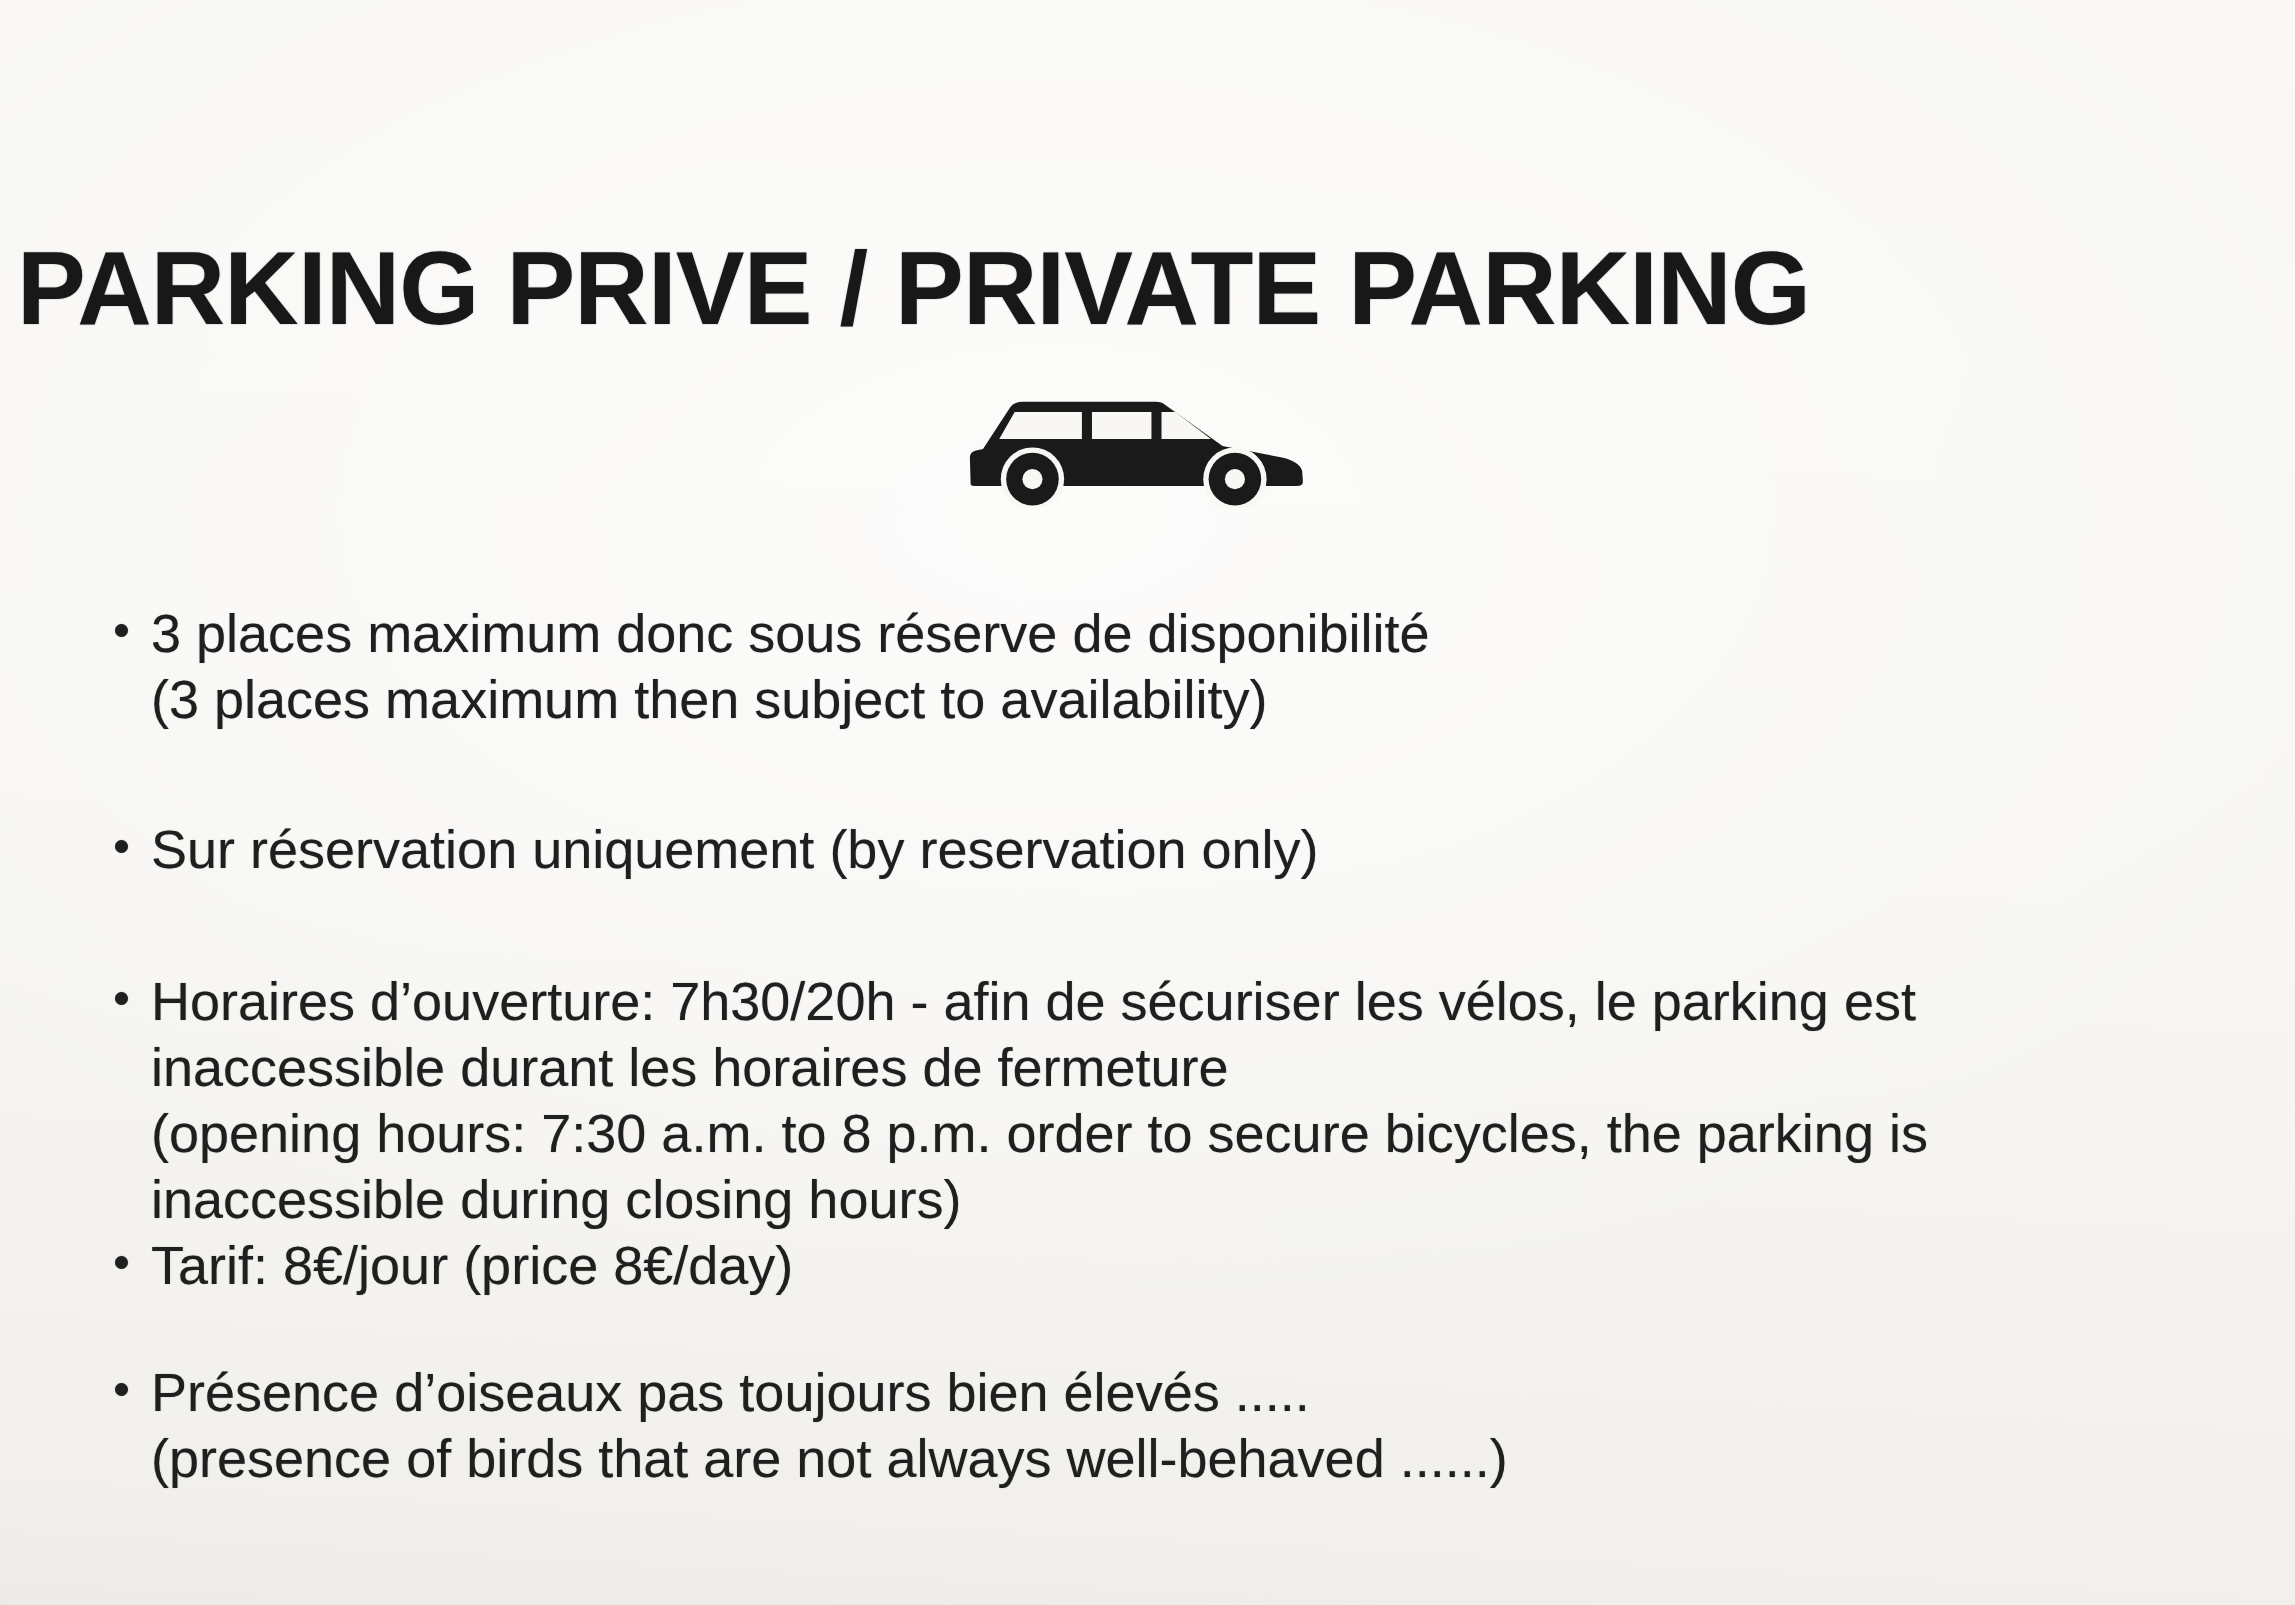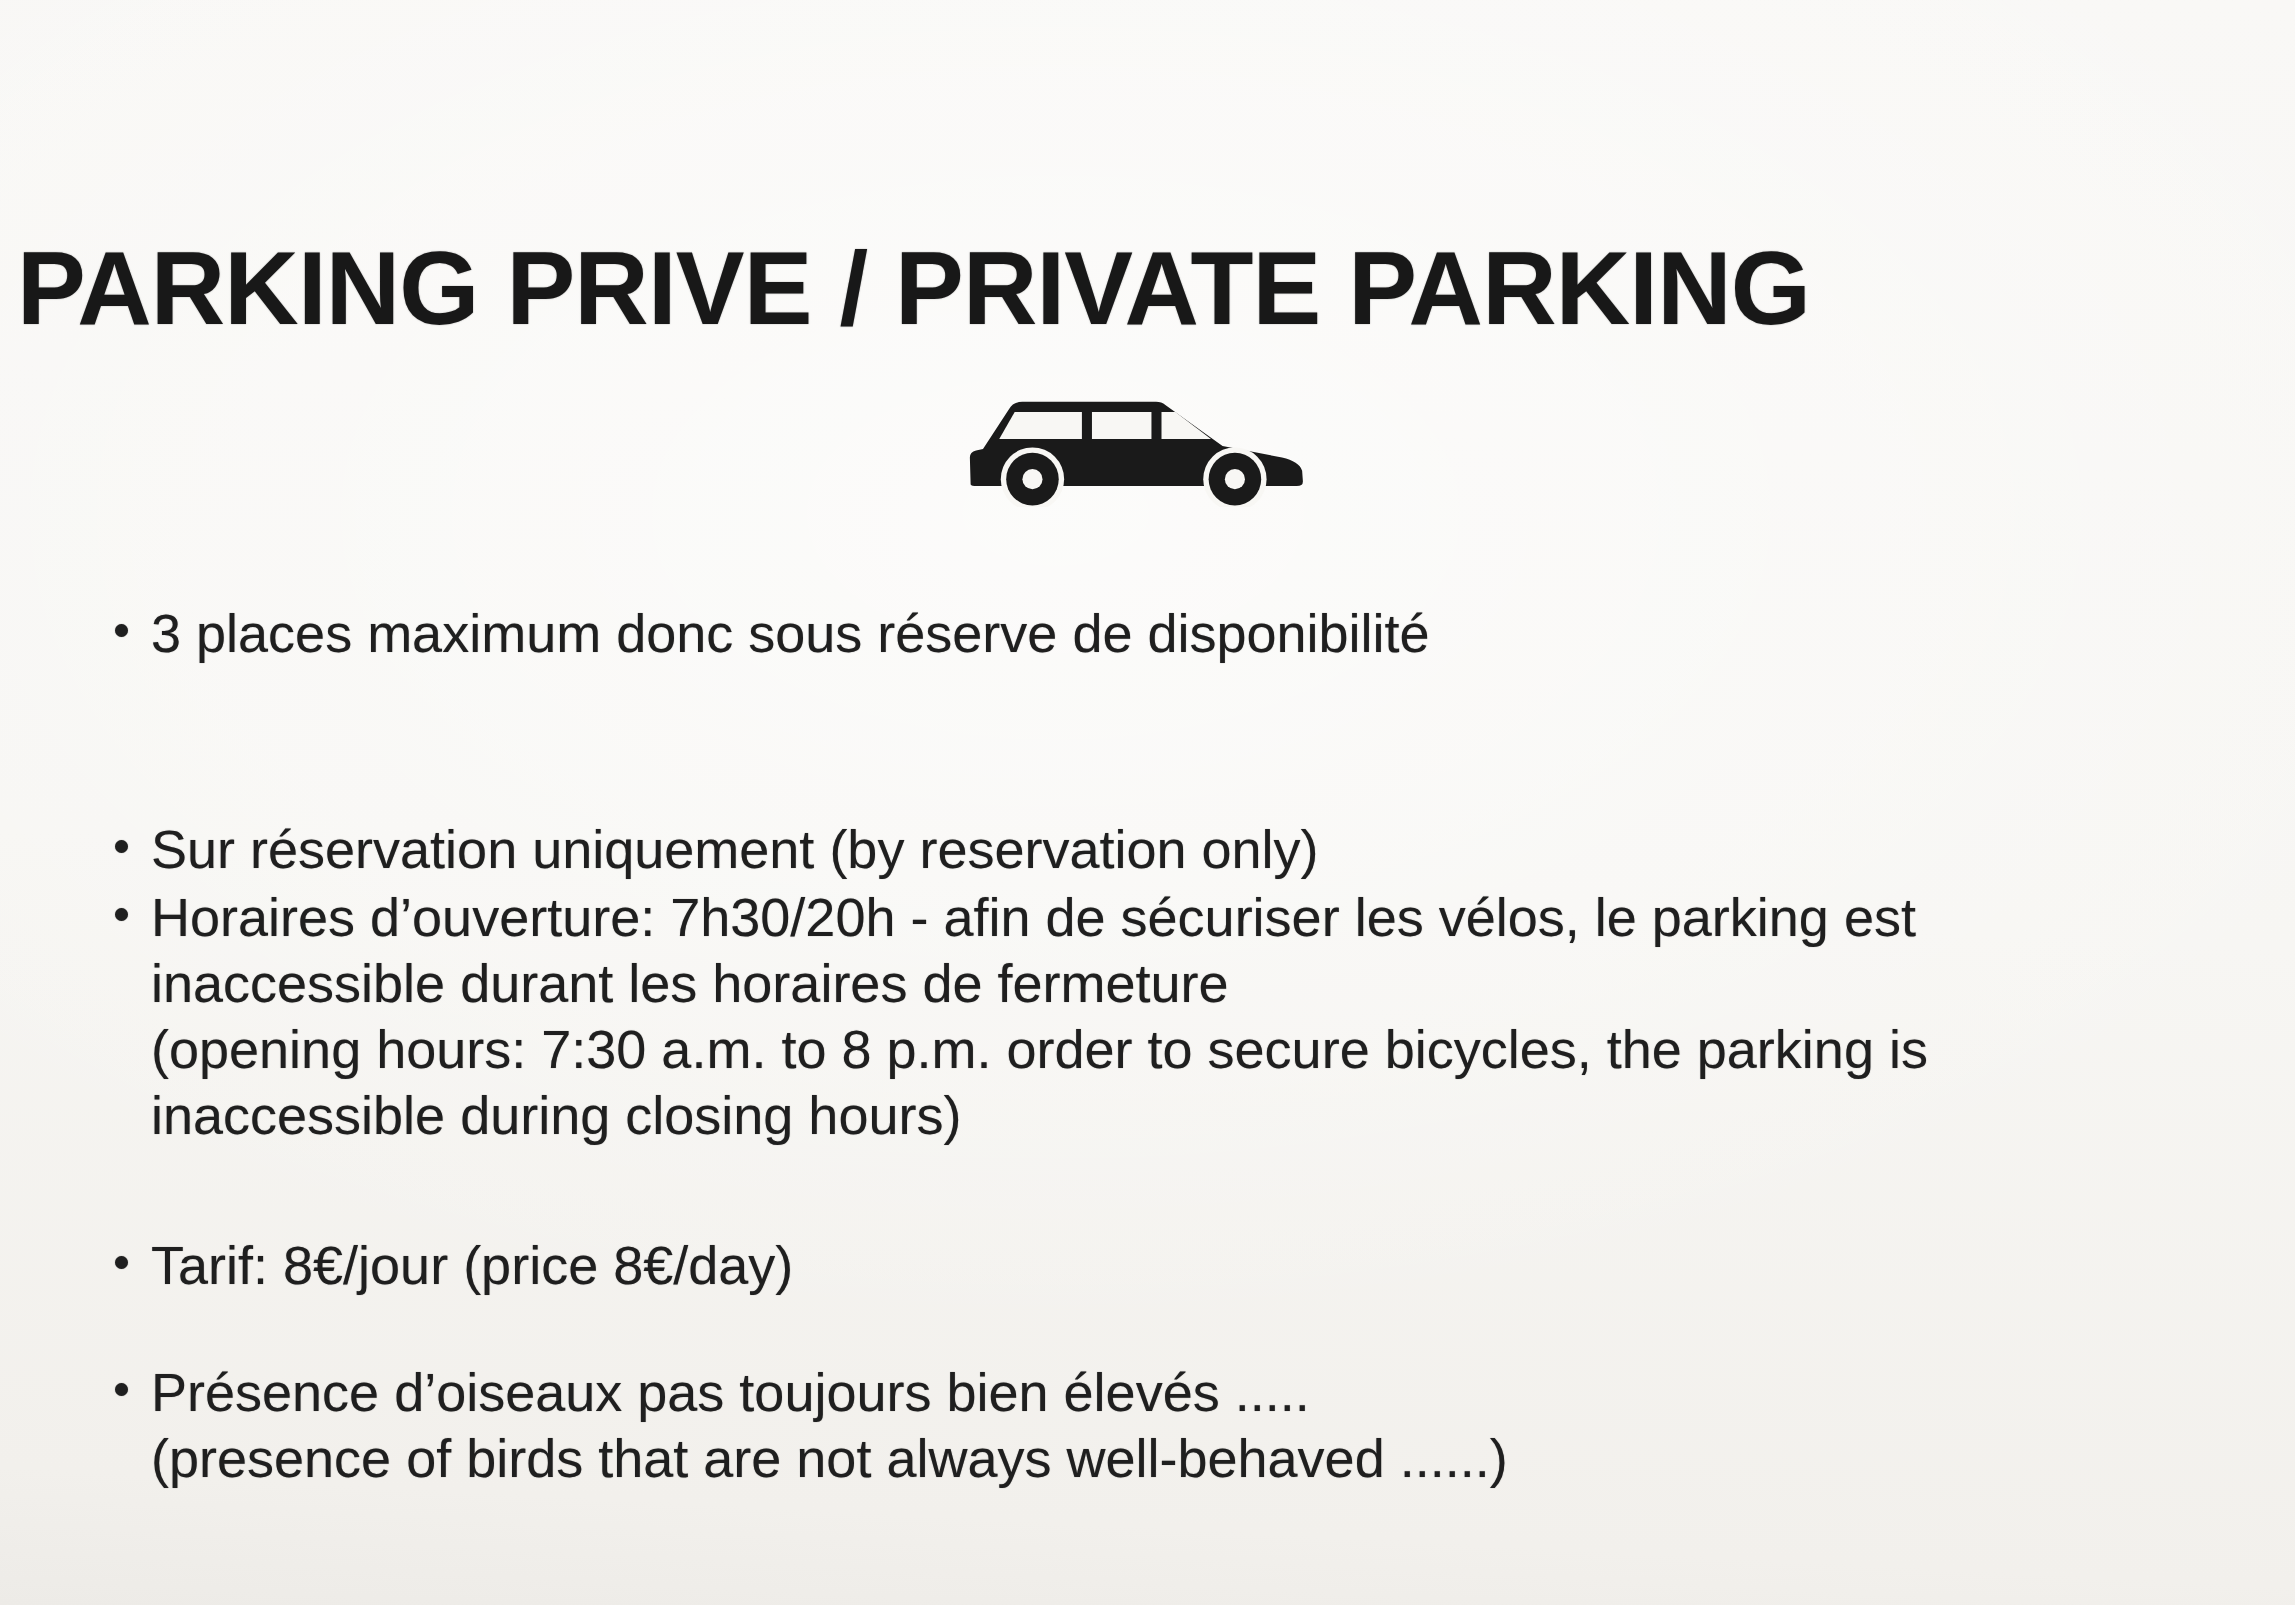--- a/index.html
+++ b/index.html
@@ -94,28 +94,29 @@
       <polygon points="163,27 240,27 240,62 163,62" fill="#f8f7f4"></polygon>
       <polygon points="253,27 271,27 317,62 253,62" fill="#f8f7f4"></polygon>
     </svg>
   </div>
 
   <div class="bullets">
 
     <div class="item" style="top:600px">
       <span class="dot"></span>
       <div class="line">3 places maximum donc sous réserve de disponibilité</div>
+      <div class="line">(3 places maximum then subject to availability)</div>
     </div>
 
     <div class="item" style="top:816px">
       <span class="dot"></span>
       <div class="line">Sur réservation uniquement (by reservation only)</div>
     </div>
 
-    <div class="item" style="top:884px">
+    <div class="item" style="top:968px">
       <span class="dot"></span>
       <div class="line">Horaires d’ouverture: 7h30/20h - afin de sécuriser les vélos, le parking est</div>
       <div class="line">inaccessible durant les horaires de fermeture</div>
       <div class="line">(opening hours: 7:30 a.m. to 8 p.m. order to secure bicycles, the parking is</div>
       <div class="line">inaccessible during closing hours)</div>
     </div>
 
     <div class="item" style="top:1232px">
       <span class="dot"></span>
       <div class="line">Tarif: 8€/jour (price 8€/day)</div>

